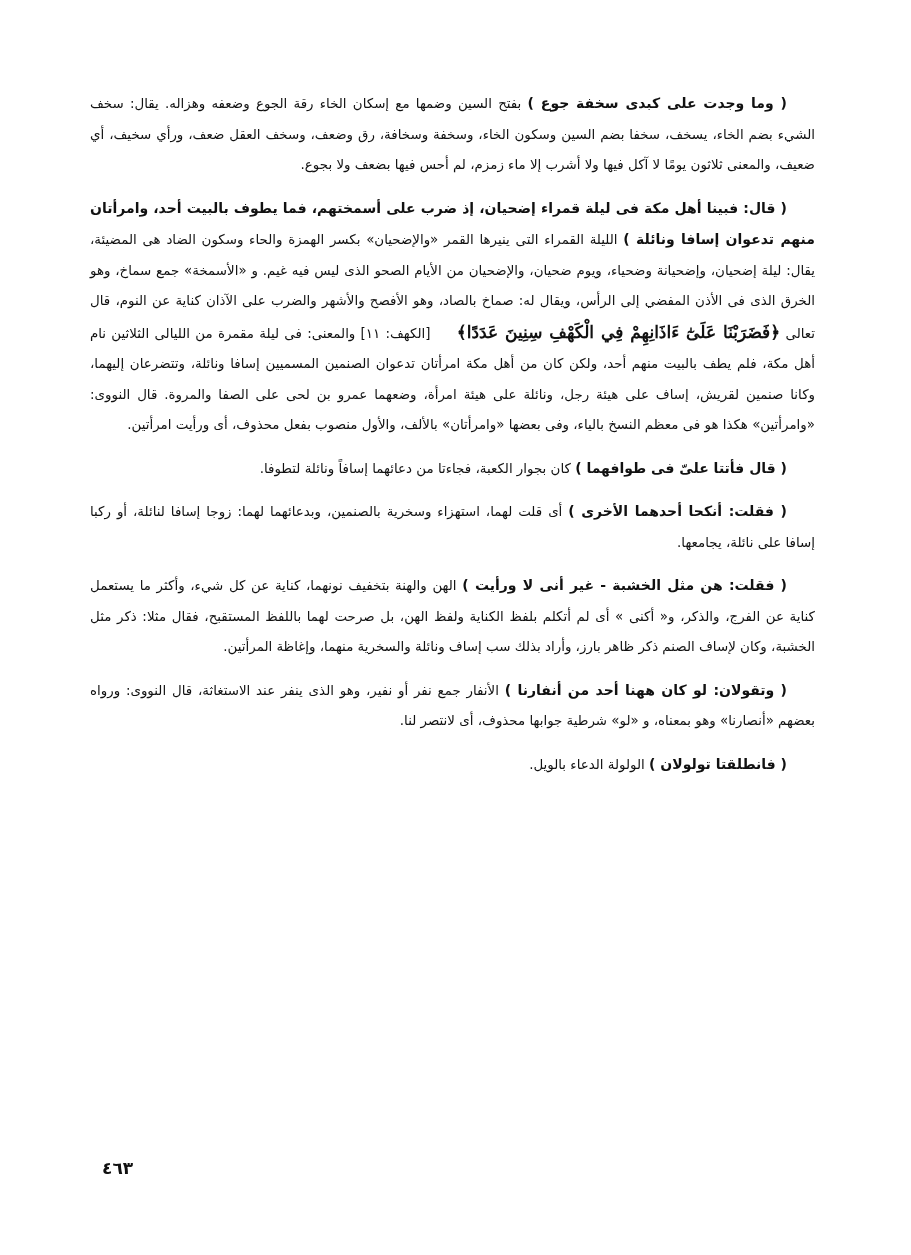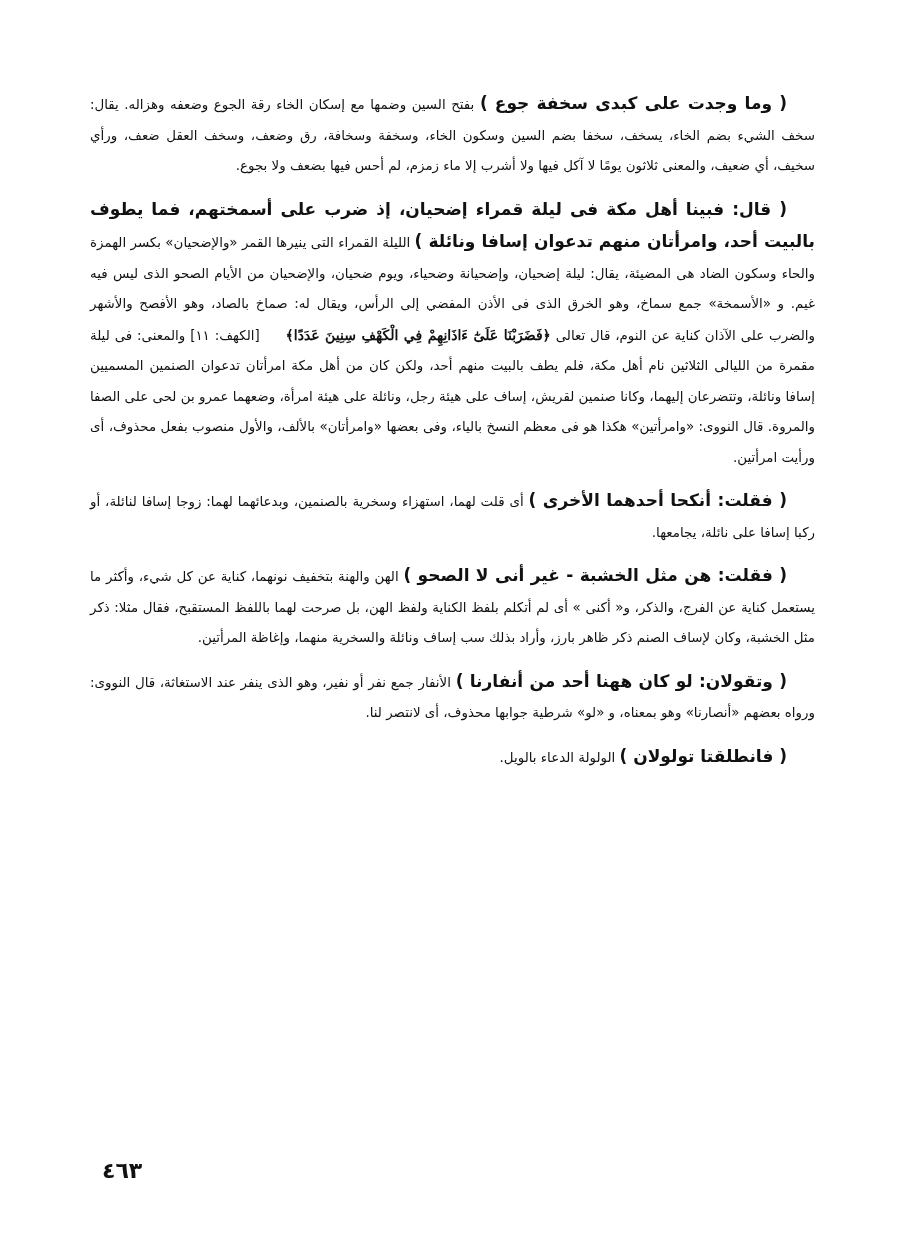--- a/index.html
+++ b/index.html
@@ -7,39 +7,40 @@
     width: 911px; height: 1255px; position: relative; overflow: hidden;
     font-family: "DejaVu Sans", sans-serif; color: #111111;
   }
   .page {
     position: absolute; left: 90px; top: 88px; width: 725px;
     direction: rtl; text-align: justify; text-align-last: right;
   }
   .para { margin: 0; font-size: 13.4px; line-height: 30.5px; }
   .para + .para { margin-top: 12px; }
   .first-line-indent { text-indent: 28px; }
-  .quote { font-weight: bold; font-size: 17px; }
-  .verse { font-weight: bold; font-size: 14px; font-family: "DejaVu Serif", serif; margin-left: 21px; }
+  .quote { font-weight: bold; font-size: 14px; }
+  .verse { font-weight: bold; font-size: 17px; font-family: "DejaVu Serif", serif; margin-left: 21px; }
   .page-number {
-    position: absolute; left: 102px; top: 1158px; font-size: 22px;
+    position: absolute; left: 102px; top: 1158px; font-size: 17px;
     font-weight: bold; direction: rtl; letter-spacing: 4px;
   }
 </style>
 </head>
 <body>
 
 <div class="page">
   <p class="para first-line-indent"><span class="quote">( وما وجدت على كبدى سخفة جوع )</span><span> بفتح السين وضمها مع إسكان الخاء رقة الجوع وضعفه وهزاله. يقال: سخف الشيء بضم الخاء، يسخف، سخفا بضم السين وسكون الخاء، وسخفة وسخافة، رق وضعف، وسخف العقل ضعف، ورأي سخيف، أي ضعيف، والمعنى ثلاثون يومًا لا آكل فيها ولا أشرب إلا ماء زمزم، لم أحس فيها بضعف ولا بجوع.</span></p>
 
   <p class="para first-line-indent"><span class="quote">( قال: فبينا أهل مكة فى ليلة قمراء إضحيان، إذ ضرب على أسمختهم، فما يطوف بالبيت أحد، وامرأتان منهم تدعوان إسافا ونائلة )</span><span> الليلة القمراء التى ينيرها القمر «والإضحيان» بكسر الهمزة والحاء وسكون الضاد هى المضيئة، يقال: ليلة إضحيان، وإضحيانة وضحياء، ويوم ضحيان، والإضحيان من الأيام الصحو الذى ليس فيه غيم. و «الأسمخة» جمع سماخ، وهو الخرق الذى فى الأذن المفضي إلى الرأس، ويقال له: صماخ بالصاد، وهو الأفصح والأشهر والضرب على الآذان كناية عن النوم، قال تعالى </span><span class="verse">﴿فَضَرَبْنَا عَلَىٰٓ ءَاذَانِهِمْ فِي الْكَهْفِ سِنِينَ عَدَدًا﴾</span><span> [الكهف: ١١] والمعنى: فى ليلة مقمرة من الليالى الثلاثين نام أهل مكة، فلم يطف بالبيت منهم أحد، ولكن كان من أهل مكة امرأتان تدعوان الصنمين المسميين إسافا ونائلة، وتتضرعان إليهما، وكانا صنمين لقريش، إساف على هيئة رجل، ونائلة على هيئة امرأة، وضعهما عمرو بن لحى على الصفا والمروة. قال النووى: «وامرأتين» هكذا هو فى معظم النسخ بالياء، وفى بعضها «وامرأتان» بالألف، والأول منصوب بفعل محذوف، أى ورأيت امرأتين.</span></p>
 
+  <p class="para first-line-indent"><span class="quote">( قال فأتتا علىّ فى طوافهما )</span><span> كان بجوار الكعبة، فجاءتا من دعائهما إسافاً ونائلة لتطوفا.</span></p>
 
   <p class="para first-line-indent"><span class="quote">( فقلت: أنكحا أحدهما الأخرى )</span><span> أى قلت لهما، استهزاء وسخرية بالصنمين، وبدعائهما لهما: زوجا إسافا لنائلة، أو ركبا إسافا على نائلة، يجامعها.</span></p>
 
 
-  <p class="para first-line-indent"><span class="quote">( فقلت: هن مثل الخشبة - غير أنى لا الصحو )</span><span> الهن والهنة بتخفيف نونهما، كناية عن كل شيء، وأكثر ما يستعمل كناية عن الفرج، والذكر، و« أكنى » أى لم أتكلم بلفظ الكناية ولفظ الهن، بل صرحت لهما باللفظ المستقبح، فقال مثلا: ذكر مثل الخشبة، وكان لإساف الصنم ذكر ظاهر بارز، وأراد بذلك سب إساف ونائلة والسخرية منهما، وإغاظة المرأتين.</span></p>
+  <p class="para first-line-indent"><span class="quote">( فقلت: هن مثل الخشبة - غير أنى لا ورأيت )</span><span> الهن والهنة بتخفيف نونهما، كناية عن كل شيء، وأكثر ما يستعمل كناية عن الفرج، والذكر، و« أكنى » أى لم أتكلم بلفظ الكناية ولفظ الهن، بل صرحت لهما باللفظ المستقبح، فقال مثلا: ذكر مثل الخشبة، وكان لإساف الصنم ذكر ظاهر بارز، وأراد بذلك سب إساف ونائلة والسخرية منهما، وإغاظة المرأتين.</span></p>
 
   <p class="para first-line-indent"><span class="quote">( وتقولان: لو كان ههنا أحد من أنفارنا )</span><span> الأنفار جمع نفر أو نفير، وهو الذى ينفر عند الاستغاثة، قال النووى: ورواه بعضهم «أنصارنا» وهو بمعناه، و «لو» شرطية جوابها محذوف، أى لانتصر لنا.</span></p>
 
   <p class="para first-line-indent"><span class="quote">( فانطلقتا تولولان )</span><span> الولولة الدعاء بالويل.</span></p>
 </div>
 
 <div class="page-number">٤٦٣</div>
 
 </body></html>

